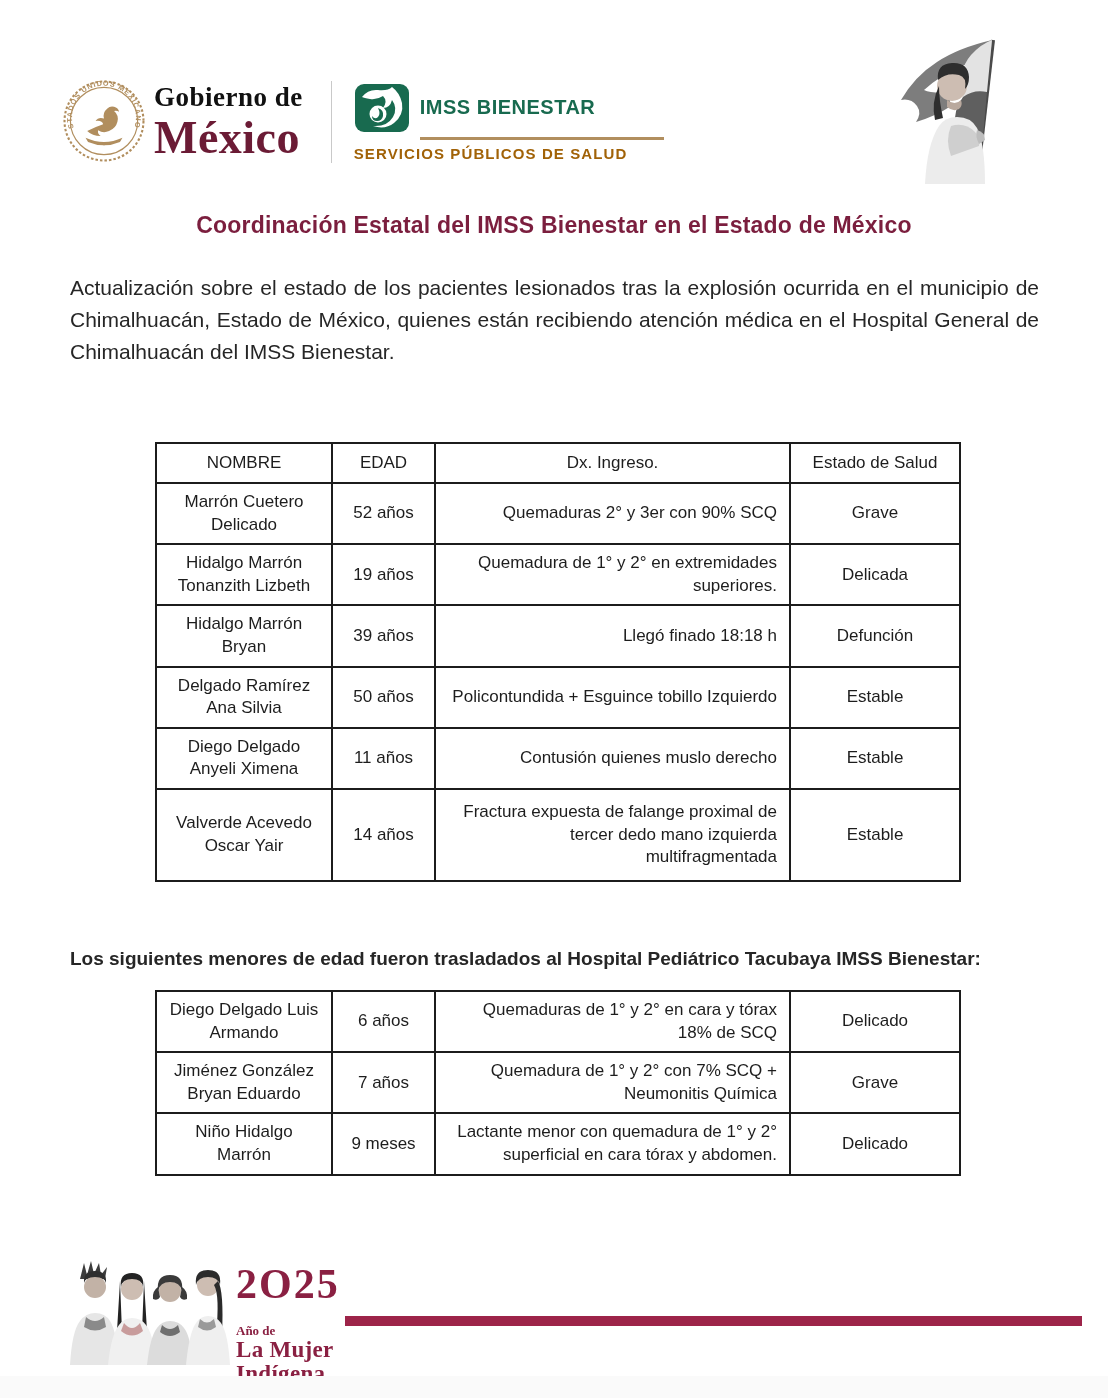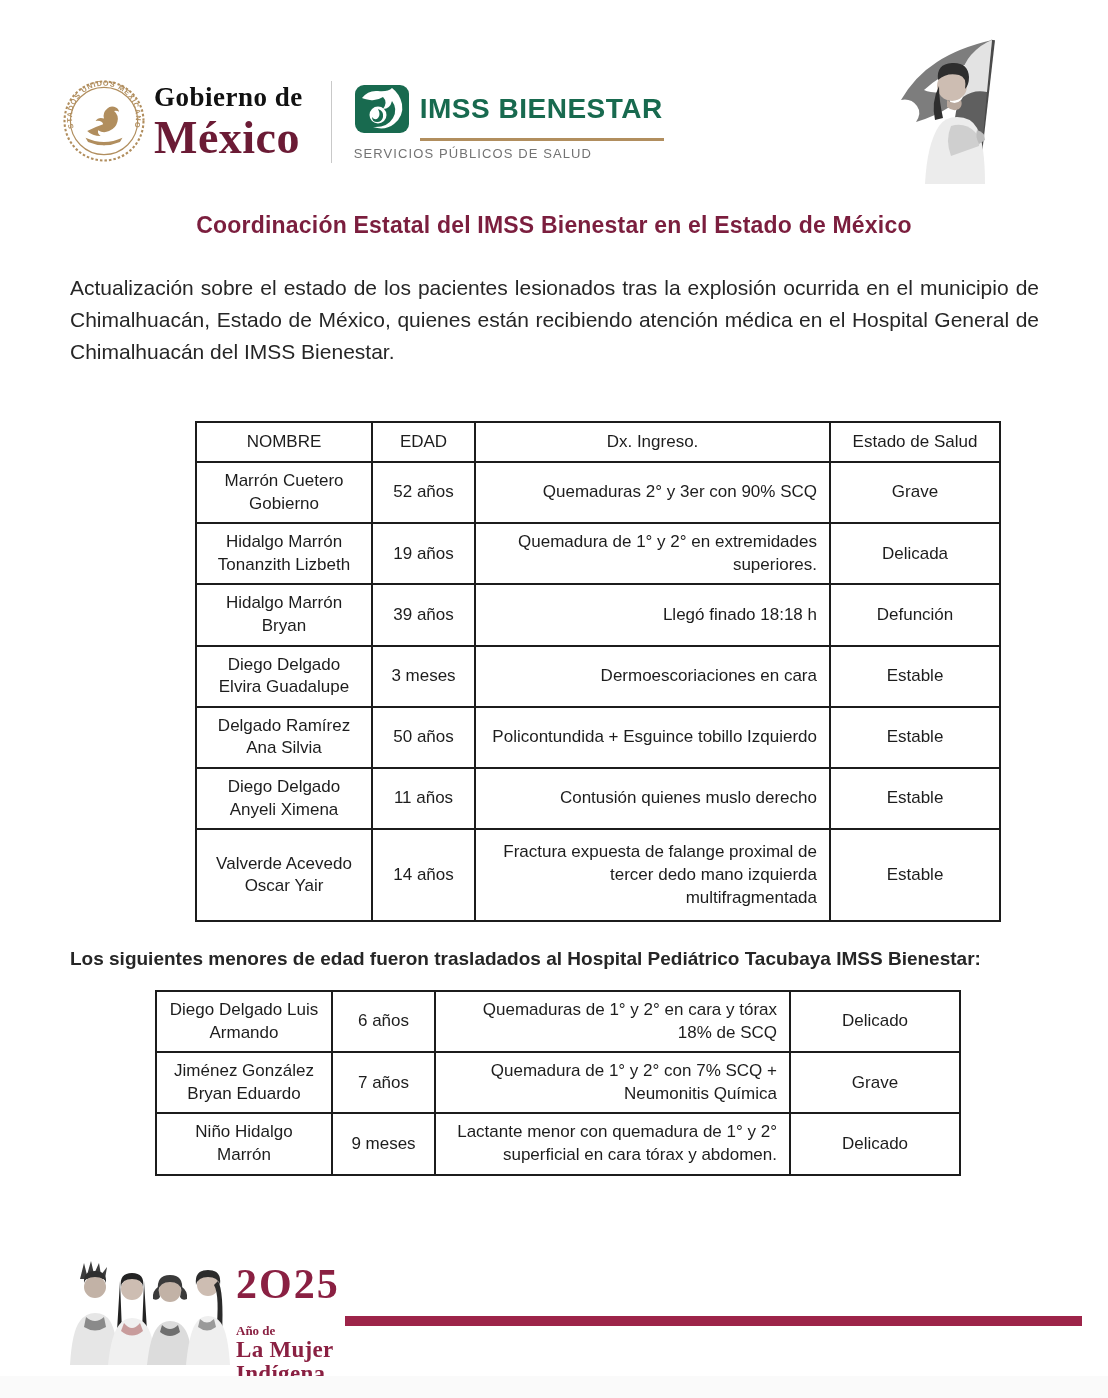--- a/index.html
+++ b/index.html
@@ -15,40 +15,40 @@
   
   .header{position:absolute;top:52px;left:62px;right:30px;height:140px;display:flex;align-items:center;}
   .seal{width:84px;height:84px;flex:0 0 auto;margin-top:-2px;}
   .gob-text{margin-left:8px;line-height:1;}
   .gob-line1{font-family:"Liberation Serif","DejaVu Serif",serif;font-weight:700;font-size:27px;color:#111111;letter-spacing:.5px;}
   .gob-line2{font-family:"Liberation Serif","DejaVu Serif",serif;font-weight:700;font-size:46px;color:#6b1b35;margin-top:4px;letter-spacing:.5px;}
   .hdr-divider{width:1px;height:82px;background:#c9c9c9;margin:0 22px 0 28px;}
   .imss{display:flex;flex-direction:column;}
   .imss-top{display:flex;align-items:center;}
   .imss-icon{width:56px;height:50px;flex:0 0 auto;}
-  .imss-name{font-size:28px;font-weight:700;color:#186a4f;margin-left:10px;letter-spacing:.5px;white-space:nowrap;}
+  .imss-name{font-size:20px;font-weight:700;color:#186a4f;margin-left:10px;letter-spacing:.5px;white-space:nowrap;}
   .imss-underline{height:3px;background:#b18e5e;margin:4px 0 5px 66px;width:244px;}
-  .imss-sub{font-size:13px;font-weight:400;color:#737373;letter-spacing:1.1px;white-space:nowrap;}
+  .imss-sub{font-size:15px;font-weight:700;color:#a16207;letter-spacing:1.1px;white-space:nowrap;}
   .flag-art{position:absolute;right:28px;top:-18px;width:195px;height:156px;}
   
   .doc-title{
     position:absolute;top:212px;left:70px;right:70px;
     text-align:center;font-size:23px;font-weight:700;color:#7b1e3e;letter-spacing:.2px;
   }
   .intro{
     position:absolute;top:272px;left:70px;right:69px;
     font-size:21px;line-height:1.52;text-align:justify;color:#262626;
   }
   
   table.ptable{
     position:absolute;left:155px;width:804px;
     border-collapse:collapse;table-layout:fixed;
     font-size:17px;color:#1d1d1d;
   }
-  .t1{top:421px;margin-left:40px;}
+  .t1{top:442px;}
   .t2{top:990px;}
   .ptable td,.ptable th{
     border:2px solid #1c1c1c;
     padding:7px 12px;
     line-height:1.33;
     vertical-align:middle;
     font-weight:400;
     background:#ffffff;
   }
   .ptable th{text-align:center;height:24px;}
@@ -143,42 +143,36 @@
         <col class="col-estado">
       </colgroup>
     <tbody>
         <tr>
       <th>NOMBRE</th>
       <th>EDAD</th>
       <th>Dx. Ingreso.</th>
       <th>Estado de Salud</th>
     </tr>
     <tr>
-      <td class="cell-c">Marrón Cuetero Gobierno</td>
+      <td class="cell-c">Marrón Cuetero Delicado</td>
       <td class="cell-c">52 años</td>
       <td class="cell-l">Quemaduras 2° y 3er con 90% SCQ</td>
       <td class="cell-c">Grave</td>
     </tr>
     <tr>
       <td class="cell-c">Hidalgo Marrón Tonanzith Lizbeth</td>
       <td class="cell-c">19 años</td>
       <td class="cell-l">Quemadura de 1° y 2° en extremidades superiores.</td>
       <td class="cell-c">Delicada</td>
     </tr>
     <tr>
       <td class="cell-c">Hidalgo Marrón Bryan</td>
       <td class="cell-c">39 años</td>
       <td class="cell-l dx-strong">Llegó finado 18:18 h</td>
       <td class="cell-c">Defunción</td>
-    </tr>
-    <tr>
-      <td class="cell-c">Diego Delgado Elvira Guadalupe</td>
-      <td class="cell-c">3 meses</td>
-      <td class="cell-l">Dermoescoriaciones en cara</td>
-      <td class="cell-c">Estable</td>
     </tr>
     <tr>
       <td class="cell-c">Delgado Ramírez Ana Silvia</td>
       <td class="cell-c">50 años</td>
       <td class="cell-l">Policontundida + Esguince tobillo Izquierdo</td>
       <td class="cell-c">Estable</td>
     </tr>
     <tr>
       <td class="cell-c">Diego Delgado Anyeli Ximena</td>
       <td class="cell-c">11 años</td>

